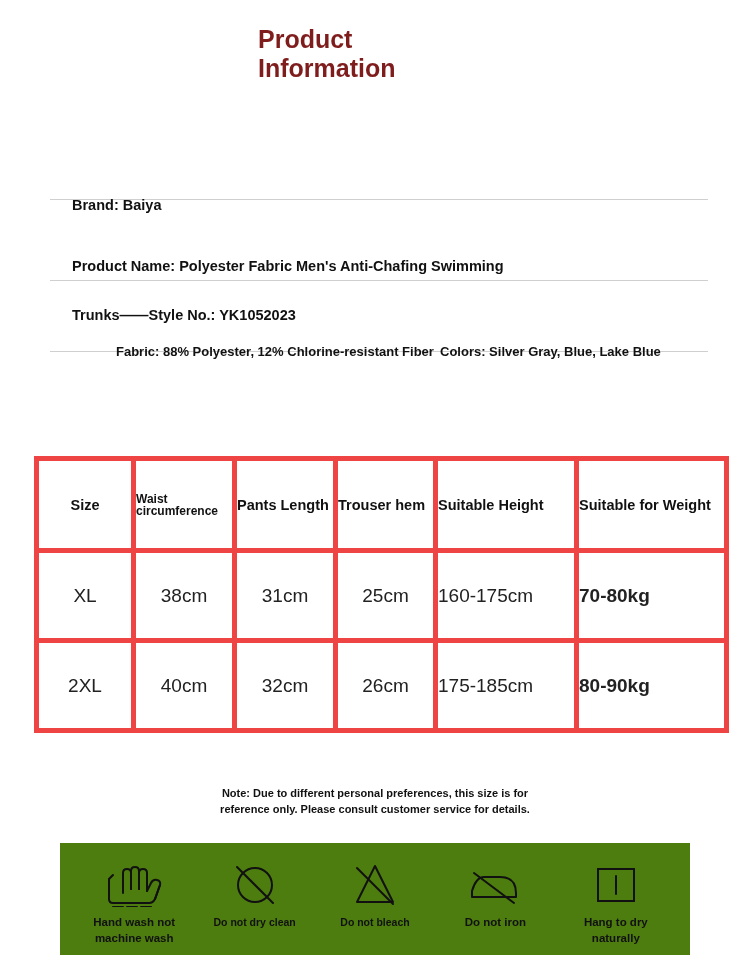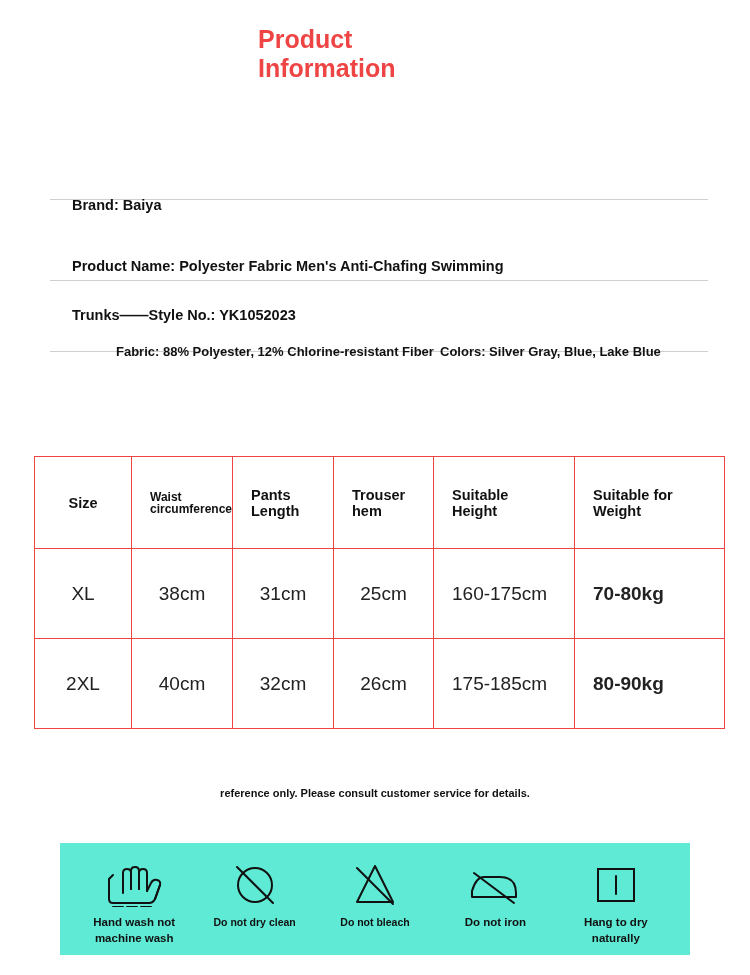--- a/index.html
+++ b/index.html
@@ -23,21 +23,21 @@
     position: absolute;
     left: 258px;
     top: 25px;
     width: 300px;
   }
   .title-line {
     font-size: 25px;
     font-weight: bold;
     line-height: 29px;
     letter-spacing: 0px;
-    color: #ef4444;
+    color: #7f1d1d;
   }
 
   
   .info {
     position: absolute;
     left: 50px;
     top: 152px;
     width: 658px;
   }
   .info-row {
@@ -74,22 +74,22 @@
     left: 34px;
     top: 456px;
     width: 690px;
   }
   table.size-table {
     border-collapse: collapse;
     width: 690px;
     table-layout: fixed;
   }
   table.size-table td, table.size-table th {
-    border: 1px solid #ef4444;
-    padding: 0 18px;
+    border: 5px solid #ef4444;
+    padding: 0 0;
     text-align: left;
     vertical-align: middle;
   }
   table.size-table thead th {
     height: 92px;
     font-size: 14.5px;
     font-weight: bold;
     color: #111;
   }
   table.size-table thead th.small {
@@ -131,21 +131,21 @@
     color: #111;
   }
 
   
   .care {
     position: absolute;
     left: 60px;
     top: 843px;
     width: 630px;
     height: 112px;
-    background: #5eead4;
+    background: #4d7c0f;
     display: flex;
     align-items: flex-start;
     justify-content: space-between;
     padding: 14px 26px 0 26px;
     gap: 24px;
   }
   .care-item {
     width: 118px;
     text-align: center;
   }
@@ -234,20 +234,21 @@
           <td class="ctr">32cm</td>
           <td class="ctr">26cm</td>
           <td>175-185cm</td>
           <td class="bold">80-90kg</td>
         </tr>
       </tbody>
     </table>
   </div>
 
   <div class="note">
+    <div>Note: Due to different personal preferences, this size is for</div>
     <div>reference only. Please consult customer service for details.</div>
   </div>
 
   <div class="care">
 
     <div class="care-item">
       <div class="care-icon">
         <svg width="58" height="44" viewBox="0 0 58 44" fill="none" stroke="#111" stroke-width="2">
           <path d="M4 18 L4 36 Q4 40 8 40 L44 40 Q48 40 50 36 L55 22" stroke-linecap="round"></path>
           <path d="M4 18 L4 16 L8 12" stroke-linecap="round"></path>

